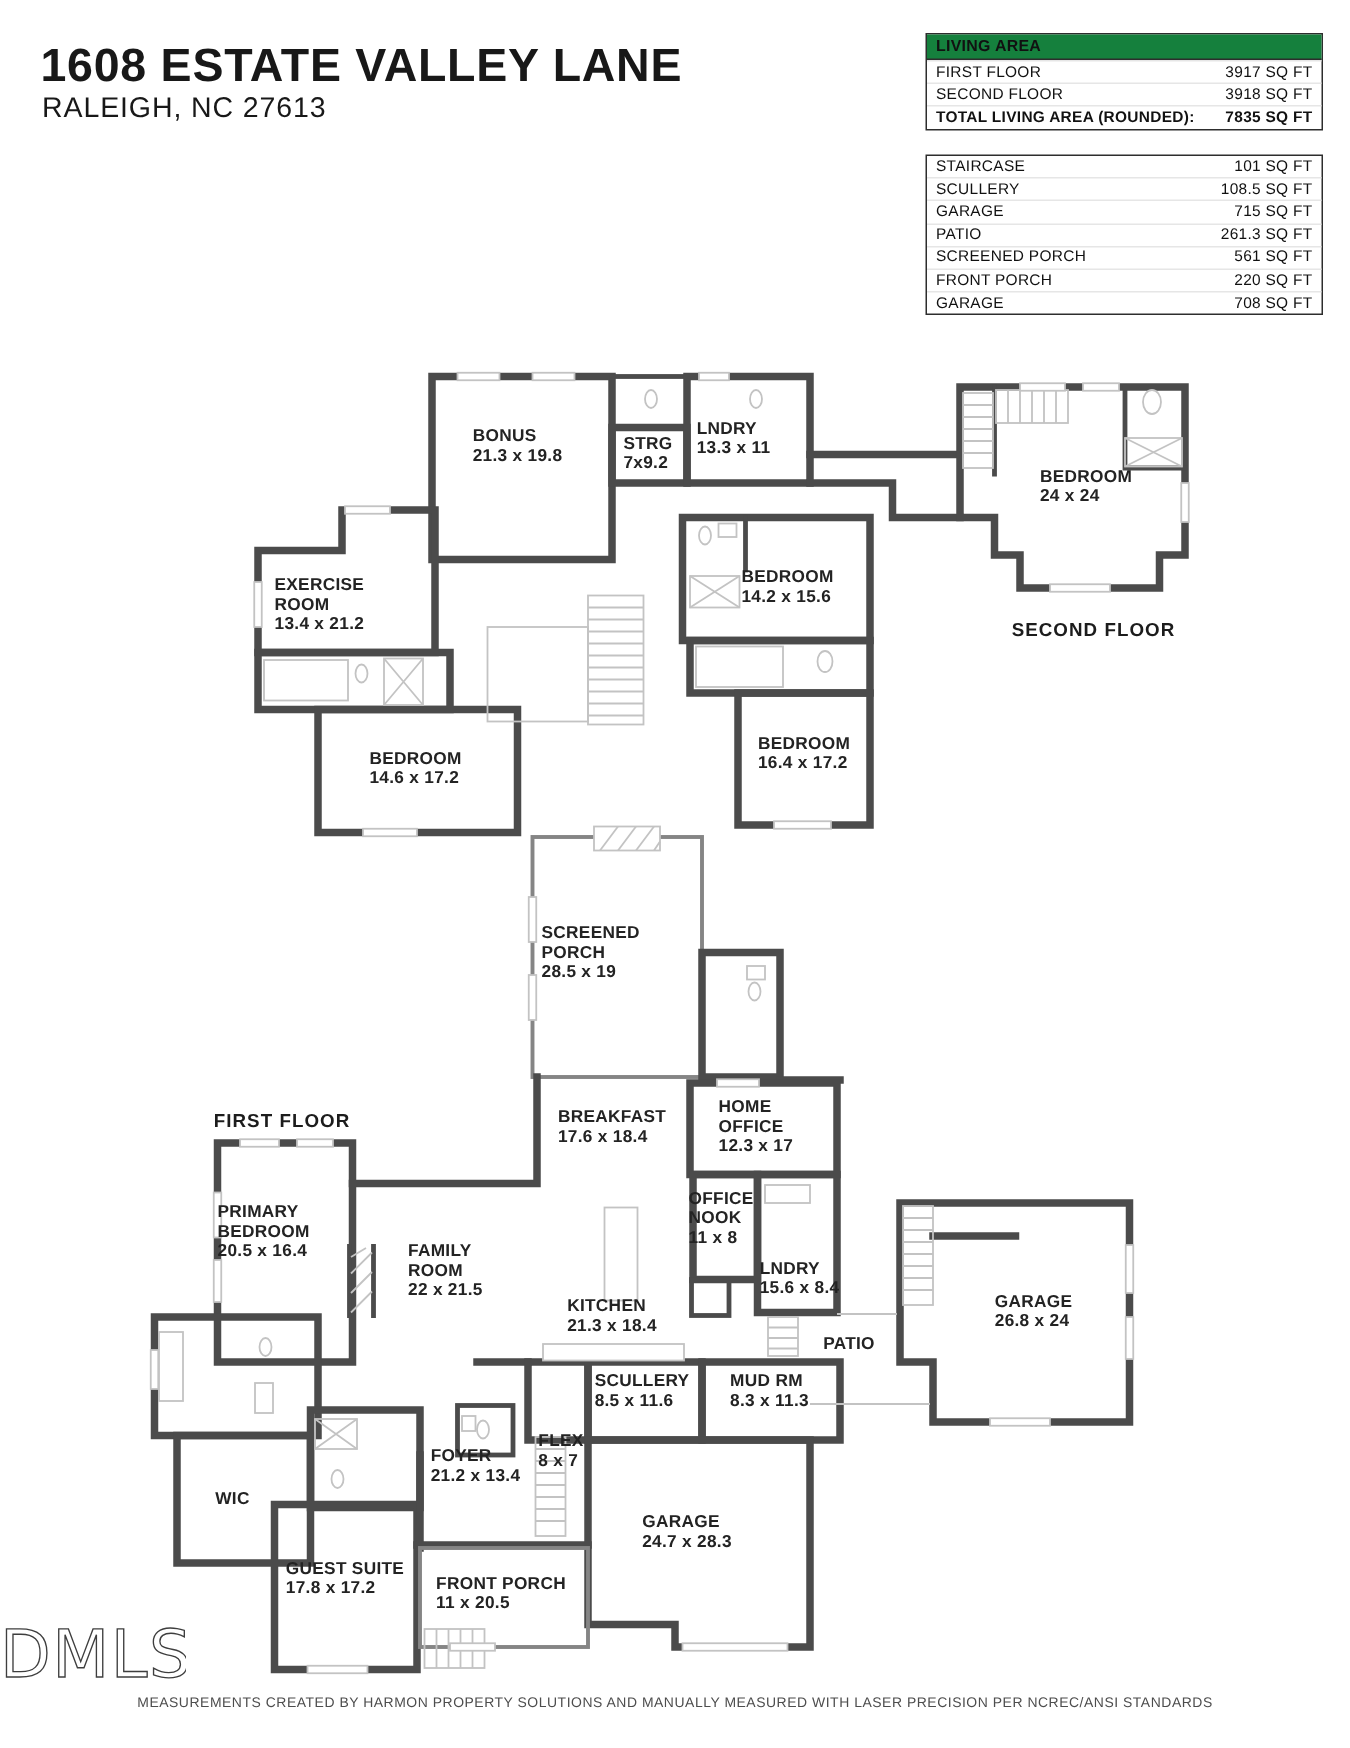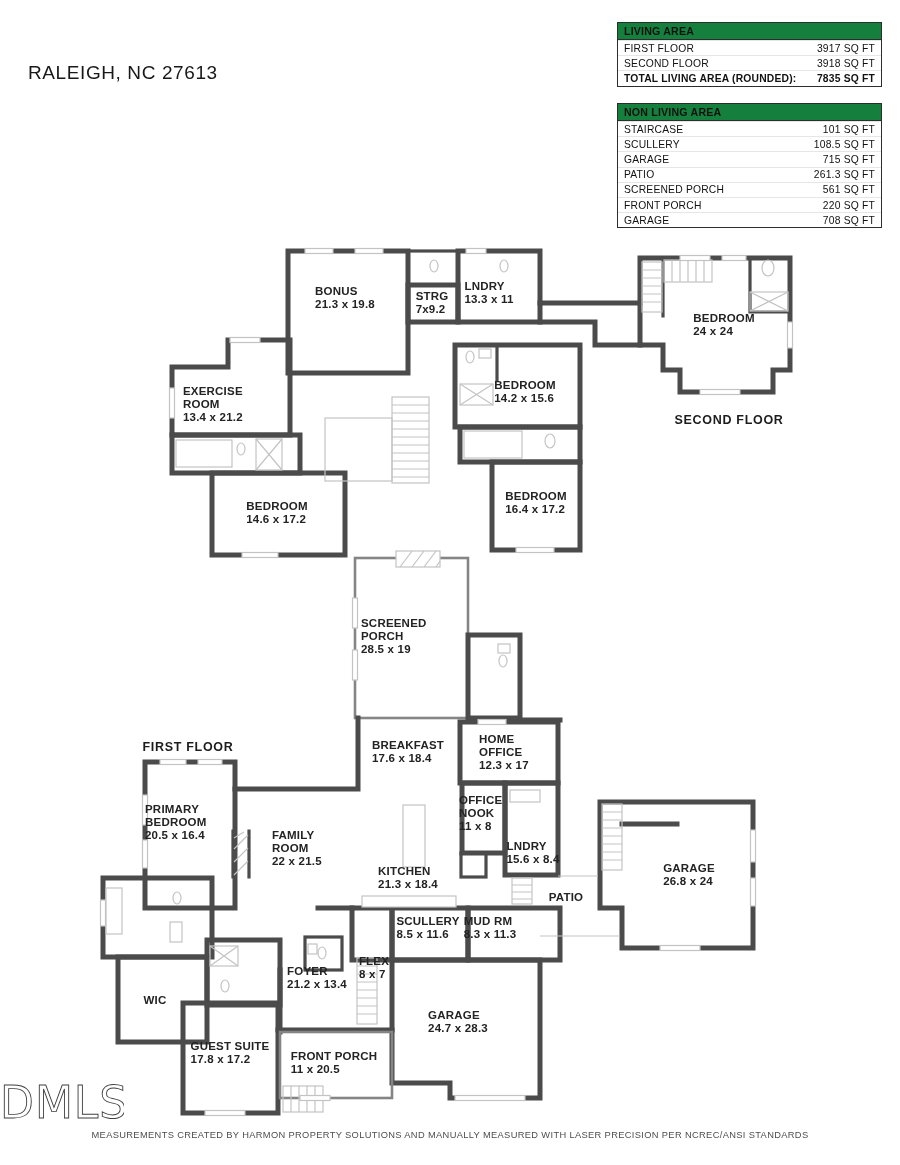--- a/index.html
+++ b/index.html
@@ -34,40 +34,40 @@
   .w3{stroke-width:3.2;}
   .p{fill:none;stroke:#858585;stroke-width:2.6;}
   .g{fill:none;stroke:#c3c3c3;stroke-width:1.2;}
   .gf{fill:#fff;stroke:#c3c3c3;stroke-width:1.2;}
 </style>
 </head>
 <body>
 
 <div id="page">
 
+  <div id="title">1608 ESTATE VALLEY LANE</div>
   <div id="subtitle">RALEIGH, NC 27613</div>
 
   <div class="tbl" style="top:22px;">
     <div class="hd">LIVING AREA</div>
     <div class="row">
       <span>FIRST FLOOR</span>
       <span>3917 SQ FT</span>
     </div>
     <div class="row">
       <span>SECOND FLOOR</span>
       <span>3918 SQ FT</span>
     </div>
     <div class="row b">
       <span>TOTAL LIVING AREA (ROUNDED):</span>
       <span>7835 SQ FT</span>
     </div>
   </div>
 
   <div class="tbl" style="top:103px;">
-    <div class="hd">NON LIVING AREA</div>
     <div class="row">
       <span>STAIRCASE</span>
       <span>101 SQ FT</span>
     </div>
     <div class="row">
       <span>SCULLERY</span>
       <span>108.5 SQ FT</span>
     </div>
     <div class="row">
       <span>GARAGE</span>
@@ -292,21 +292,21 @@
     <span class="nm">PATIO</span>
     </div>
   <div class="rl" style="left:374px;top:968px;">
     <span class="nm">FLEX</span>
     <span class="dm">8 x 7</span>
     </div>
   <div class="rl" style="left:428px;top:928px;">
     <span class="nm">SCULLERY</span>
     <span class="dm">8.5 x 11.6</span>
     </div>
-  <div class="rl" style="left:490px;top:928px;">
+  <div class="rl" style="left:513px;top:928px;">
     <span class="nm">MUD RM</span>
     <span class="dm">8.3 x 11.3</span>
     </div>
   <div class="rl" style="left:317px;top:978px;">
     <span class="nm">FOYER</span>
     <span class="dm">21.2 x 13.4</span>
     </div>
   <div class="rl" style="left:155px;top:1000px;">
     <span class="nm">WIC</span>
     </div>

